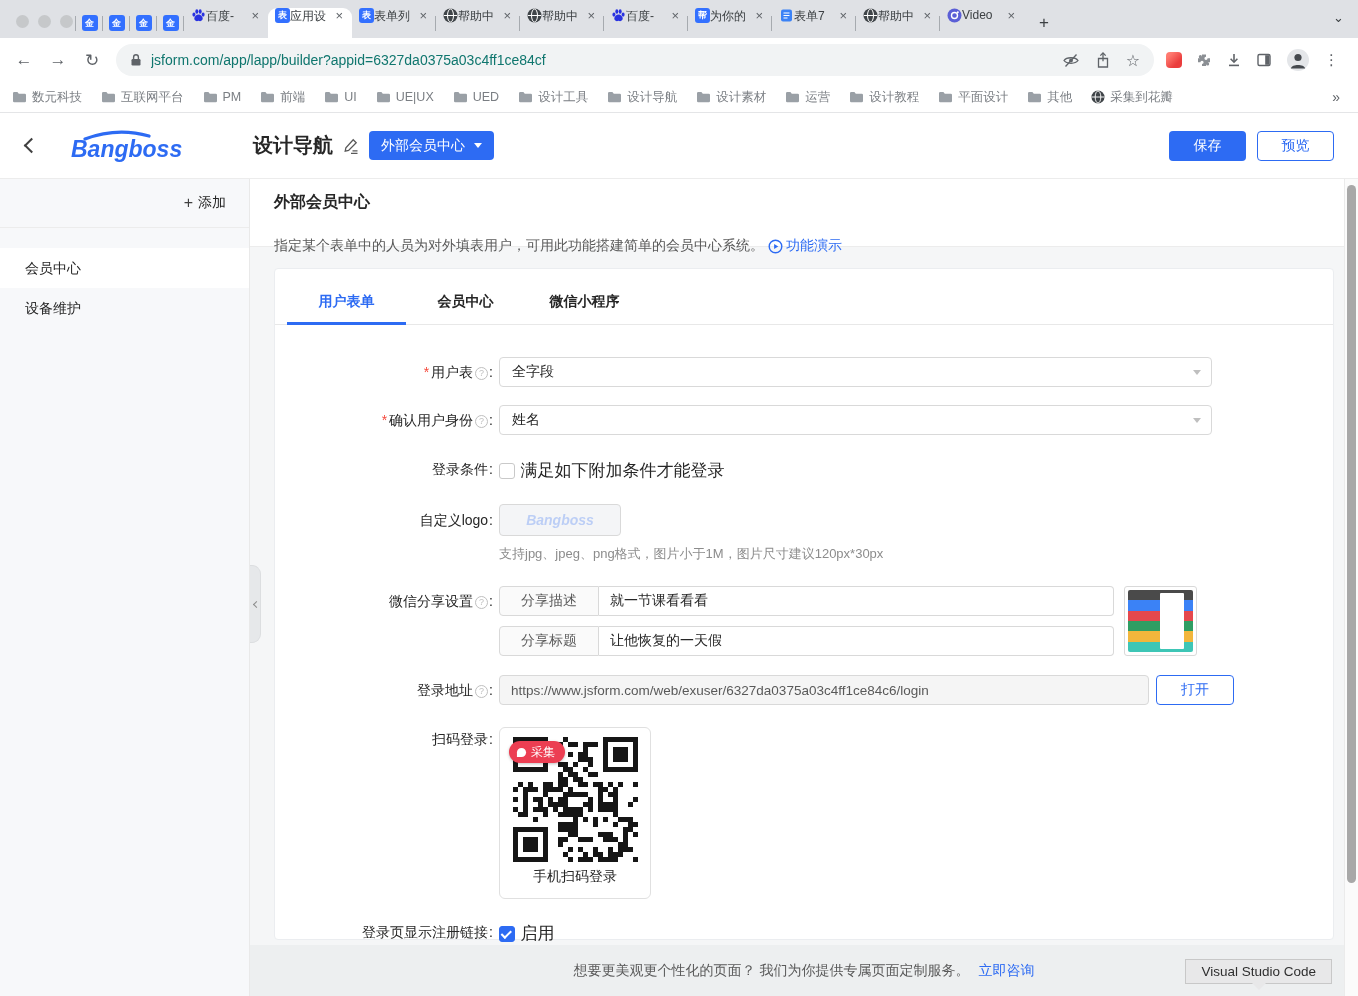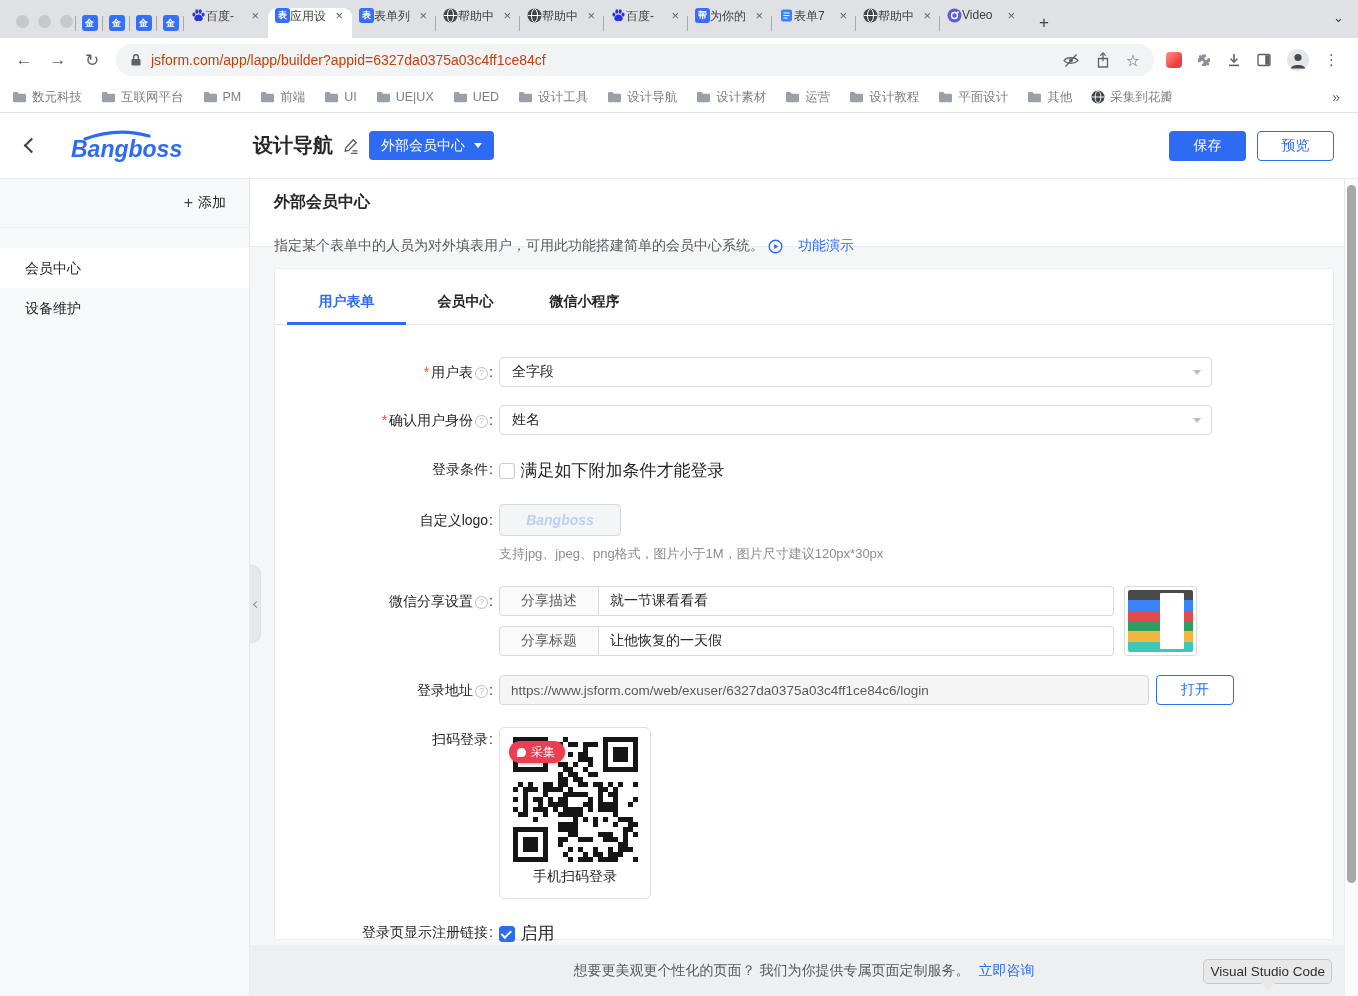--- a/index.html
+++ b/index.html
@@ -24,21 +24,21 @@
   .tab-close { font-size:13px; color:#5f6368; line-height:1; padding:1px 2px; border-radius:3px; }
   .fav { width:15px; height:15px; flex:0 0 auto; display:flex; align-items:center; justify-content:center; }
   .fav-tile { width:15px; height:15px; border-radius:3px; background:#3370ff; color:#fff; font-size:9px; font-weight:bold; display:flex; align-items:center; justify-content:center; }
   .newtab { width:28px; height:28px; margin:0 0 1px 6px; font-size:17px; color:#3c4043; display:flex; align-items:center; justify-content:center; border-radius:50%; }
   .tabsearch { position:absolute; right:14px; top:10px; font-size:13px; color:#3c4043; }
 
   
   .urlbar { height:44px; background:#fff; display:flex; align-items:center; padding:0 10px; }
   .navbtn { width:28px; height:28px; display:flex; align-items:center; justify-content:center; font-size:17px; color:#5f6368; border-radius:50%; margin-right:6px; }
   .omnibox { flex:1; height:32px; background:#f1f3f4; border-radius:16px; display:flex; align-items:center; padding:0 14px; margin:0 8px 0 4px; max-width:1038px; }
-  .omni-url { font-size:14px; color:#c2410c; margin-left:9px; white-space:nowrap; overflow:hidden; flex:1; }
+  .omni-url { font-size:14px; color:#0f766e; margin-left:9px; white-space:nowrap; overflow:hidden; flex:1; }
   .omni-icons { display:flex; align-items:center; gap:16px; margin-left:12px; }
   .extrow { display:flex; align-items:center; gap:14px; padding:0 4px; }
   .ext-red { width:16px; height:16px; border-radius:4px; background:linear-gradient(135deg,#ff7a70 20%,#ea3d3d 70%); }
   .icn { display:flex; align-items:center; justify-content:center; }
   .dots { font-size:15px; color:#5f6368; letter-spacing:0; }
 
   
   .bookmarks { height:31px; background:#fff; border-bottom:1px solid #e4e5e7; display:flex; align-items:center; gap:19px; padding:0 12px; }
   .bm { display:flex; align-items:center; gap:5px; font-size:12.5px; color:#7a7e83; white-space:nowrap; }
   .bm-over { margin-left:auto; font-size:14px; color:#5f6368; padding-right:6px; }
@@ -65,21 +65,21 @@
   .side-item { height:40px; line-height:40px; padding-left:25px; font-size:14px; color:#262626; cursor:pointer; }
   .side-item.selected { background:#fff; }
 
   .collapse-handle { position:absolute; left:250px; top:386px; width:11px; height:78px; background:#e6e8ea; border:1px solid #dcdee0; border-left:none; border-radius:0 9px 9px 0; display:flex; align-items:center; justify-content:center; cursor:pointer; z-index:5; }
   .collapse-arrow { width:5px; height:5px; border-left:1.5px solid #8c8c8c; border-bottom:1.5px solid #8c8c8c; transform:rotate(45deg); margin-left:2px; }
 
   .mainarea { flex:1; display:flex; flex-direction:column; background:#f5f6f7; min-width:0; position:relative; }
   .page-head { background:#fff; border-bottom:1px solid #ececec; padding:13px 24px 0; height:68px; }
   .page-title { font-size:16px; font-weight:bold; color:#262626; }
   .page-desc { margin-top:24px; font-size:14px; color:#595959; display:flex; align-items:center; }
-  .demo-link { color:#2d6bf3; display:flex; align-items:center; gap:15px; margin-left:4px; cursor:pointer; }
+  .demo-link { color:#2d6bf3; display:flex; align-items:center; gap:3px; margin-left:4px; cursor:pointer; }
 
   .content { flex:1; padding:21px 24px 0; overflow:hidden; }
   .card { background:#fff; border:1px solid #ebedf0; border-radius:4px; height:672px; }
   .card-tabs { display:flex; padding:16px 0 0 12px; border-bottom:1px solid #e8e8e8; }
   .card-tab { width:119px; text-align:center; padding:8px 0 13px; font-size:14px; font-weight:600; color:#262626; cursor:pointer; position:relative; }
   .card-tab.active { color:#2d6bf3; }
   .card-tab.active::after { content:""; position:absolute; left:0; right:0; bottom:-1px; height:3px; background:#2d6bf3; }
 
   .form { padding-top:32px; }
   .form-row { display:flex; align-items:flex-start; }
@@ -125,21 +125,21 @@
 
   
   .footerbar { height:51px; background:#edeff0; display:flex; align-items:center; justify-content:center; font-size:14px; color:#595959; }
   .footer-link { color:#2d6bf3; margin-left:9px; cursor:pointer; }
 
   
   .scrollbar { position:absolute; right:0; top:0; width:14px; height:100%; background:#fbfbfb; border-left:1px solid #ebebeb; z-index:6; }
   .scroll-thumb { position:absolute; left:2px; width:9px; top:6px; height:698px; background:#a8a8a8; border-radius:5px; }
 
   
-  .vscode-tip { position:absolute; right:26px; bottom:12px; background:#e8e8e9; border:1px solid #c8c8c8; border-radius:5px; padding:4px 6px; font-size:13.5px; color:#2f2f2f; z-index:10; }
+  .vscode-tip { position:absolute; right:26px; bottom:12px; background:#e8e8e9; border:1px solid #c8c8c8; border-radius:0; padding:4px 15px; font-size:13.5px; color:#2f2f2f; z-index:10; }
   .vscode-tip::after { content:""; position:absolute; left:50%; bottom:-7px; margin-left:-7px; border-left:7px solid transparent; border-right:7px solid transparent; border-top:7px solid #e8e8e9; }
 </style>
 </head>
 <body>
 
 <div class="window">
 
   <div class="tabstrip">
     <div class="traffic">
       <span></span>

